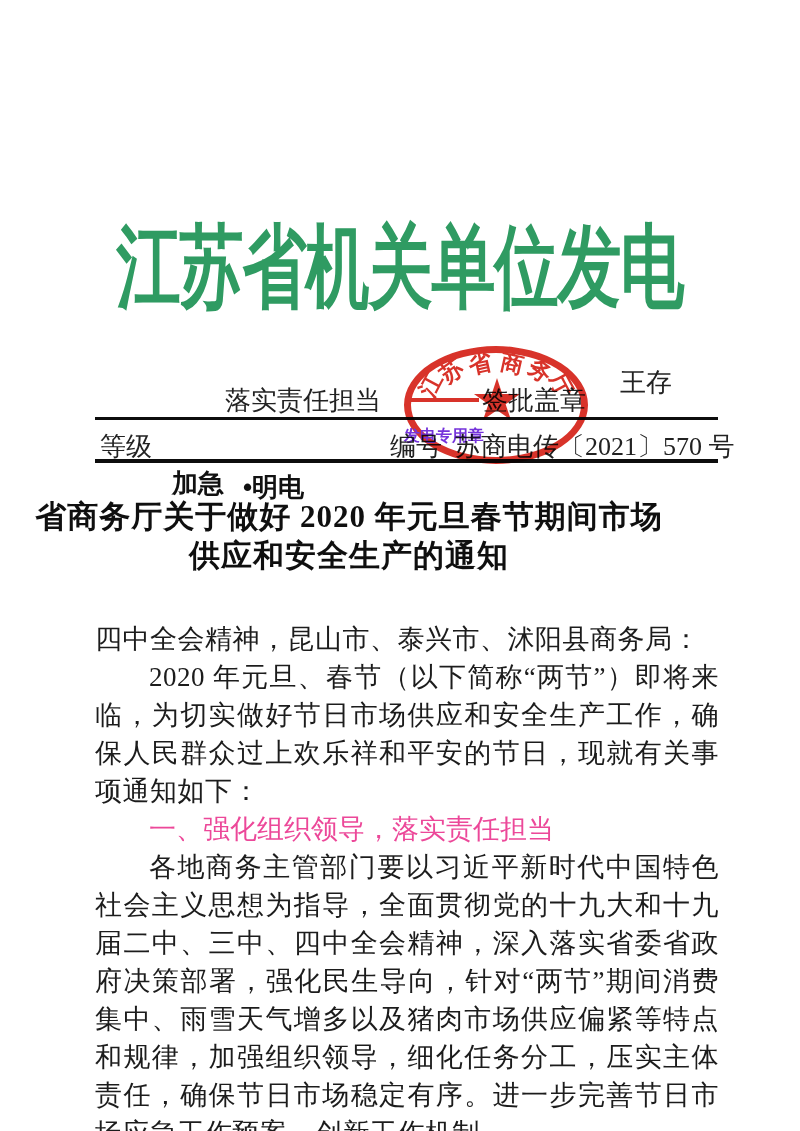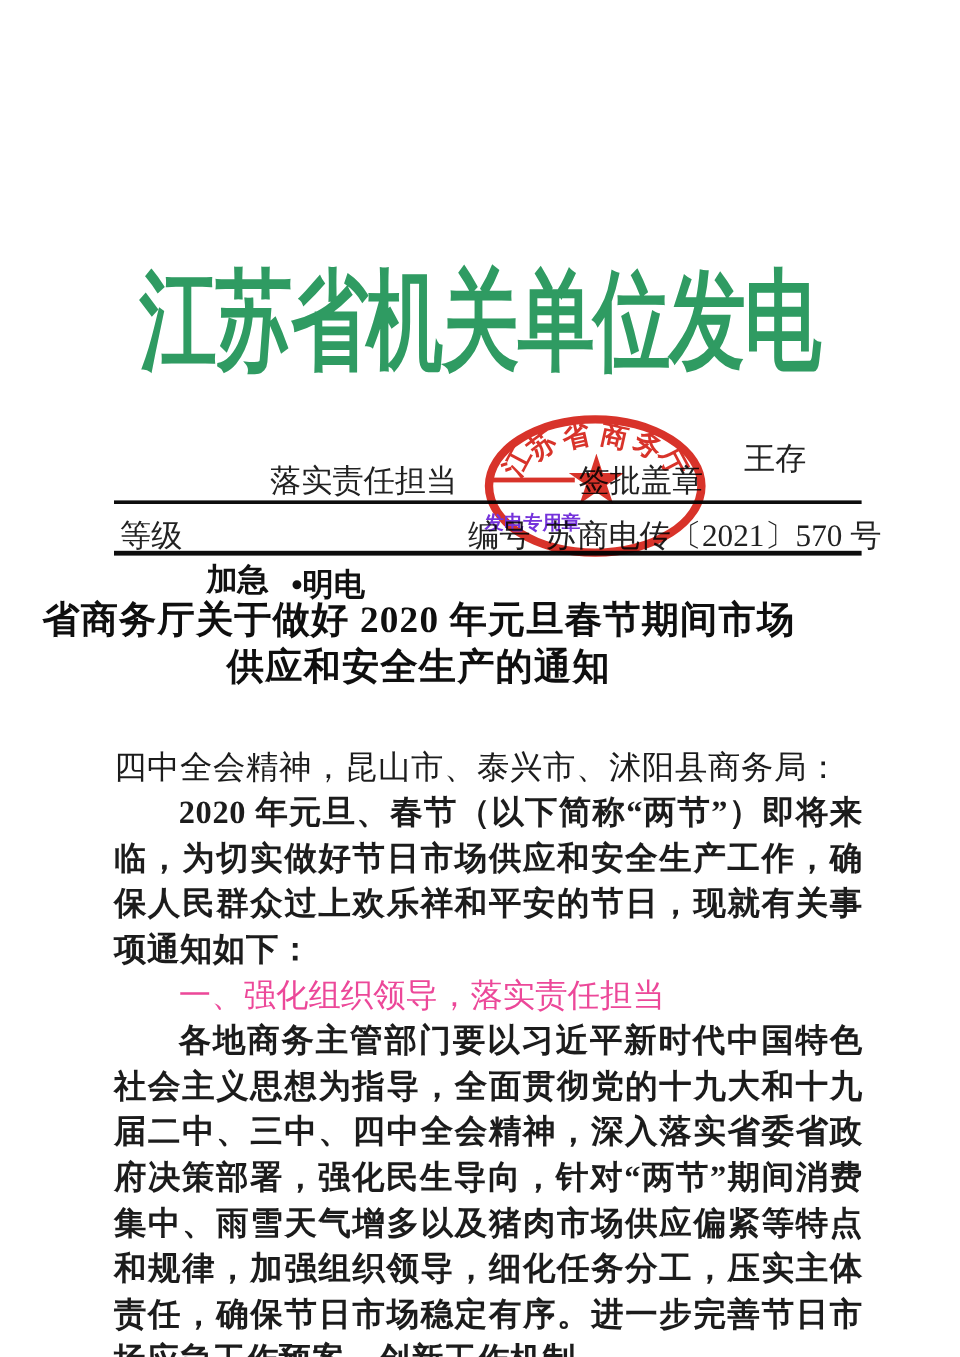--- a/index.html
+++ b/index.html
@@ -68,21 +68,21 @@
     text-align:center;font-size:31px;font-weight:bold;color:#0f0f0f;
     line-height:39px;letter-spacing:1px;
   }
   
   .body-text{
     position:absolute;top:620px;left:95px;width:624px;
     font-size:27px;line-height:38px;letter-spacing:.5px;
     text-align:justify;color:#1c1c1c;
   }
   .body-text p{margin:0;}
-  .indent{text-indent:2em;font-weight:bold;}
+  .indent{text-indent:2em;}
   .section-heading{
     font-family:"Liberation Sans","DejaVu Sans",sans-serif;
     font-weight:normal;color:#ec4899;letter-spacing:0;
   }
 </style>
 </head>
 <body>
 
 <div class="page">
 

